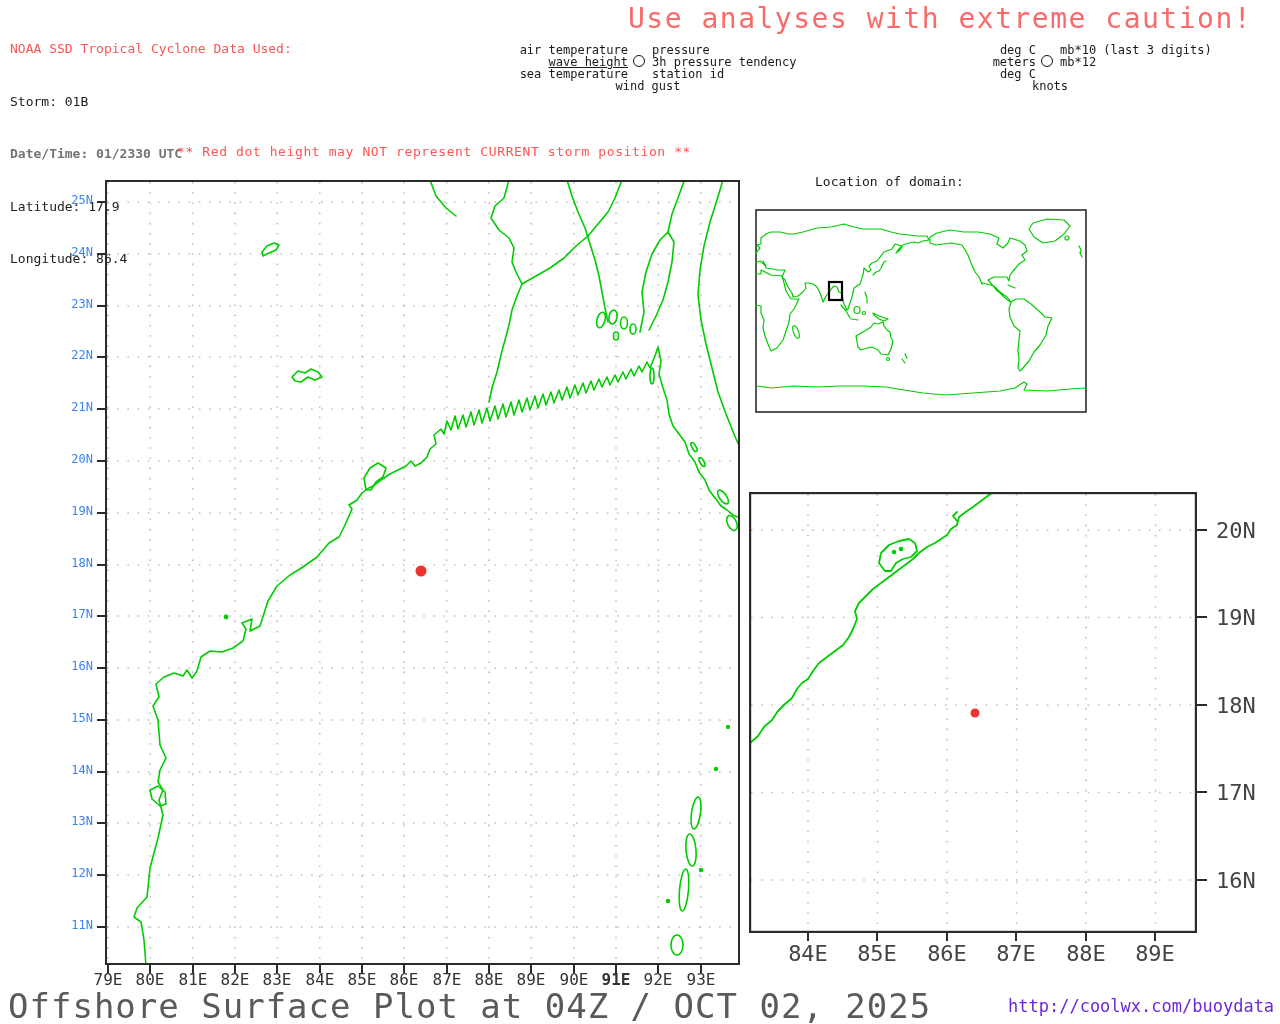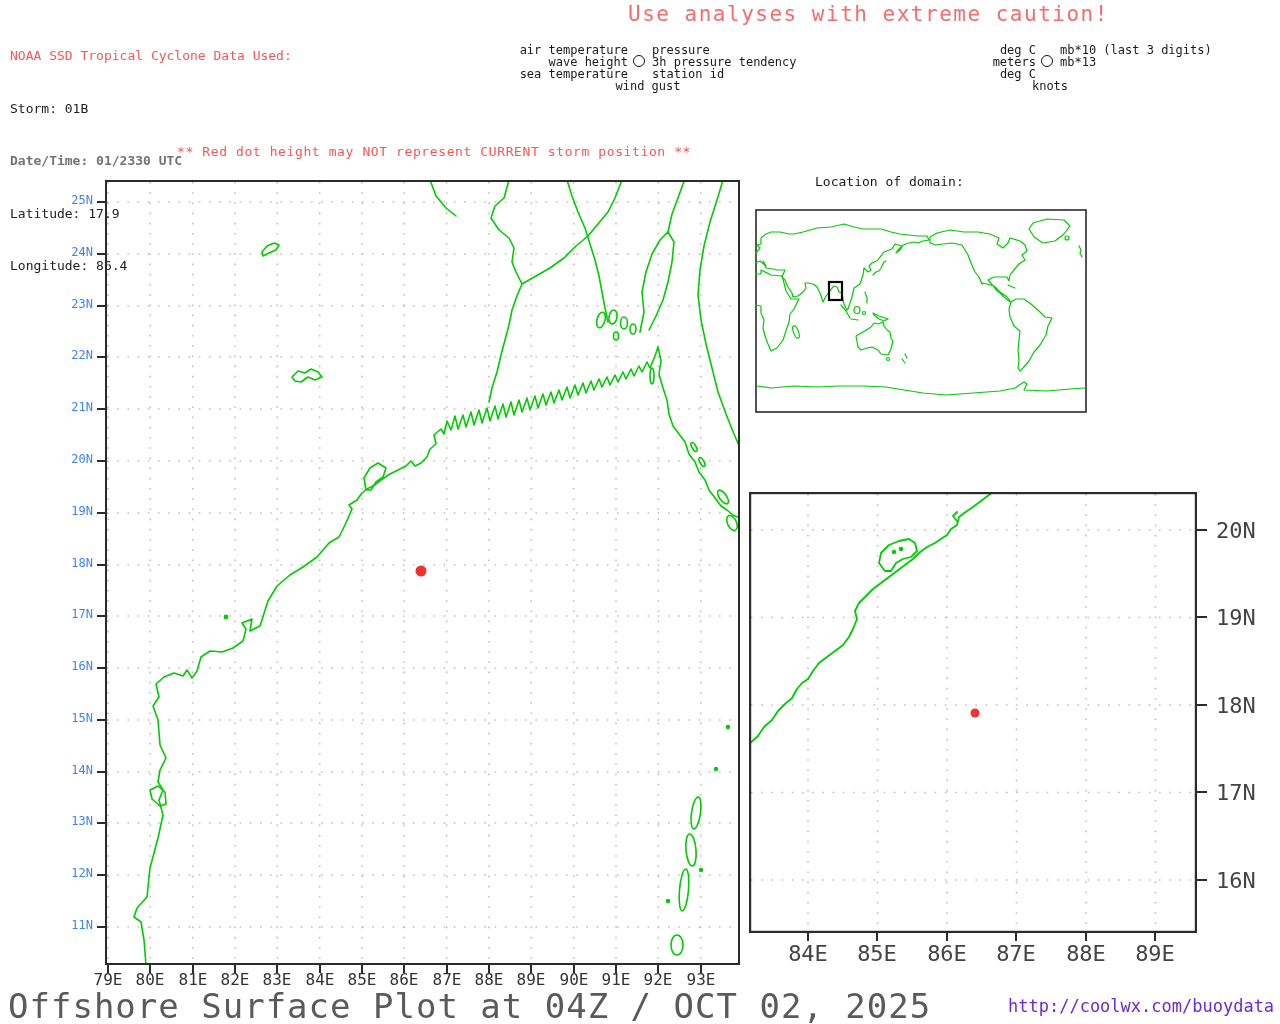--- a/index.html
+++ b/index.html
@@ -4,65 +4,65 @@
 <style>
   html,body{margin:0;padding:0;}
   body{
     position:relative;width:1280px;height:1024px;background:#ffffff;overflow:hidden;
     font-family:"DejaVu Sans Mono","Liberation Mono",monospace;color:#222;
   }
   .abs{position:absolute;}
   .hdr{font-size:13px;line-height:17.5px;white-space:pre;}
   .red{color:#fb5555;}
   .boldred{color:#737373;font-weight:bold;}
-  .caution{font-size:21px;letter-spacing:1.5px;color:#f96a6a;white-space:pre;}
+  .caution{font-size:28px;letter-spacing:1.5px;color:#f96a6a;white-space:pre;}
   .leg{font-size:12px;line-height:12px;white-space:pre;color:#1a1a1a;}
   .leg-circle{position:absolute;width:10px;height:10px;border:1.5px solid #111;border-radius:50%;background:#fff;}
   .warn{font-size:13px;letter-spacing:0.6px;color:#fb5555;white-space:pre;}
   .loc-title{font-size:13px;color:#1a1a1a;white-space:pre;}
   .mapbox{position:absolute;}
   .tick{position:absolute;background:#2b2b2b;}
   .lat-lab{position:absolute;font-size:12px;color:#3b82f6;text-align:right;width:48px;}
   .lon-lab{position:absolute;font-size:16px;color:#333;text-align:center;width:44px;}
   .zlat-lab{position:absolute;font-size:22px;color:#444;text-align:left;width:70px;}
   .zlon-lab{position:absolute;font-size:22px;color:#444;text-align:center;width:70px;}
   .footer-title{font-size:34px;letter-spacing:1px;color:#5a5a5a;white-space:pre;}
   .footer-url{font-size:17px;color:#6d28d9;white-space:pre;text-decoration:none;}
   svg{display:block;}
 </style>
 </head>
 <body>
 
-<div class="abs hdr" style="left:10px;top:12px;">
+<div class="abs hdr" style="left:10px;top:5px;">
   <div class="red">NOAA SSD Tropical Cyclone Data Used:</div>
   <div>Storm: 01B</div>
   <div class="boldred">Date/Time: 01/2330 UTC</div>
   <div>Latitude: 17.9</div>
   <div>Longitude: 86.4</div>
 </div>
 
 <div class="abs caution" style="left:628px;top:2px;">Use analyses with extreme caution!</div>
 
 <div>
   <div class="abs leg" style="left:500px;top:44px;width:128px;text-align:right;">air temperature</div>
-  <div class="abs leg" style="left:500px;top:56px;width:128px;text-align:right;">wave height</div>
+  <div class="abs leg" style="left:500px;top:56px;width:128px;text-align:right;text-decoration:underline;">wave height</div>
   <div class="abs leg" style="left:500px;top:68px;width:128px;text-align:right;">sea temperature</div>
   <div class="abs leg" style="left:652px;top:44px;">pressure</div>
   <div class="abs leg" style="left:652px;top:56px;">3h pressure tendency</div>
   <div class="abs leg" style="left:652px;top:68px;">station id</div>
   <div class="abs leg" style="left:593px;top:80px;width:110px;text-align:center;">wind gust</div>
   <span class="leg-circle" style="left:633px;top:55px;"></span>
 </div>
 
 <div>
   <div class="abs leg" style="left:950px;top:44px;width:86px;text-align:right;">deg C</div>
   <div class="abs leg" style="left:950px;top:56px;width:86px;text-align:right;">meters</div>
   <div class="abs leg" style="left:950px;top:68px;width:86px;text-align:right;">deg C</div>
   <div class="abs leg" style="left:1060px;top:44px;">mb*10 (last 3 digits)</div>
-  <div class="abs leg" style="left:1060px;top:56px;">mb*13</div>
+  <div class="abs leg" style="left:1060px;top:56px;">mb*12</div>
   <div class="abs leg" style="left:1000px;top:80px;width:100px;text-align:center;">knots</div>
   <span class="leg-circle" style="left:1041px;top:55px;"></span>
 </div>
 
 <div class="abs warn" style="left:177px;top:144px;">** Red dot height may NOT represent CURRENT storm position **</div>
 
 <div class="abs loc-title" style="left:815px;top:174px;">Location of domain:</div>
 <div class="mapbox" style="left:755px;top:209px;width:332px;height:204px;">
   <svg width="332" height="204" viewBox="755 209 332 204">
     <rect x="756" y="210" width="330" height="202" fill="none" stroke="#2b2b2b" stroke-width="1.6"></rect>
@@ -184,21 +184,21 @@
     <div class="lon-lab" style="left:382px;top:970px;">86E</div>
   <div class="tick" style="left:446px;top:965px;width:2px;height:8px;"></div>
     <div class="lon-lab" style="left:425px;top:970px;">87E</div>
   <div class="tick" style="left:488px;top:965px;width:2px;height:8px;"></div>
     <div class="lon-lab" style="left:467px;top:970px;">88E</div>
   <div class="tick" style="left:530px;top:965px;width:2px;height:8px;"></div>
     <div class="lon-lab" style="left:509px;top:970px;">89E</div>
   <div class="tick" style="left:573px;top:965px;width:2px;height:8px;"></div>
     <div class="lon-lab" style="left:552px;top:970px;">90E</div>
   <div class="tick" style="left:615px;top:965px;width:2px;height:8px;"></div>
-    <div class="lon-lab" style="left:594px;top:970px;">91E</div>
+    <div class="lon-lab" style="left:594px;top:970px;font-weight:bold;">91E</div>
   <div class="tick" style="left:657px;top:965px;width:2px;height:8px;"></div>
     <div class="lon-lab" style="left:636px;top:970px;">92E</div>
   <div class="tick" style="left:700px;top:965px;width:2px;height:8px;"></div>
     <div class="lon-lab" style="left:679px;top:970px;">93E</div>
 </div>
 
 <div class="mapbox" style="left:749px;top:492px;width:448px;height:441px;">
   <svg width="448" height="441" viewBox="749 492 448 441">
     <g stroke="#c0c0c0" stroke-width="1.6" stroke-dasharray="1.6 8.6" fill="none">
       <path d="M808 494V931M877.5 494V931M947 494V931M1016.5 494V931M1086 494V931M1155.5 494V931"></path>

